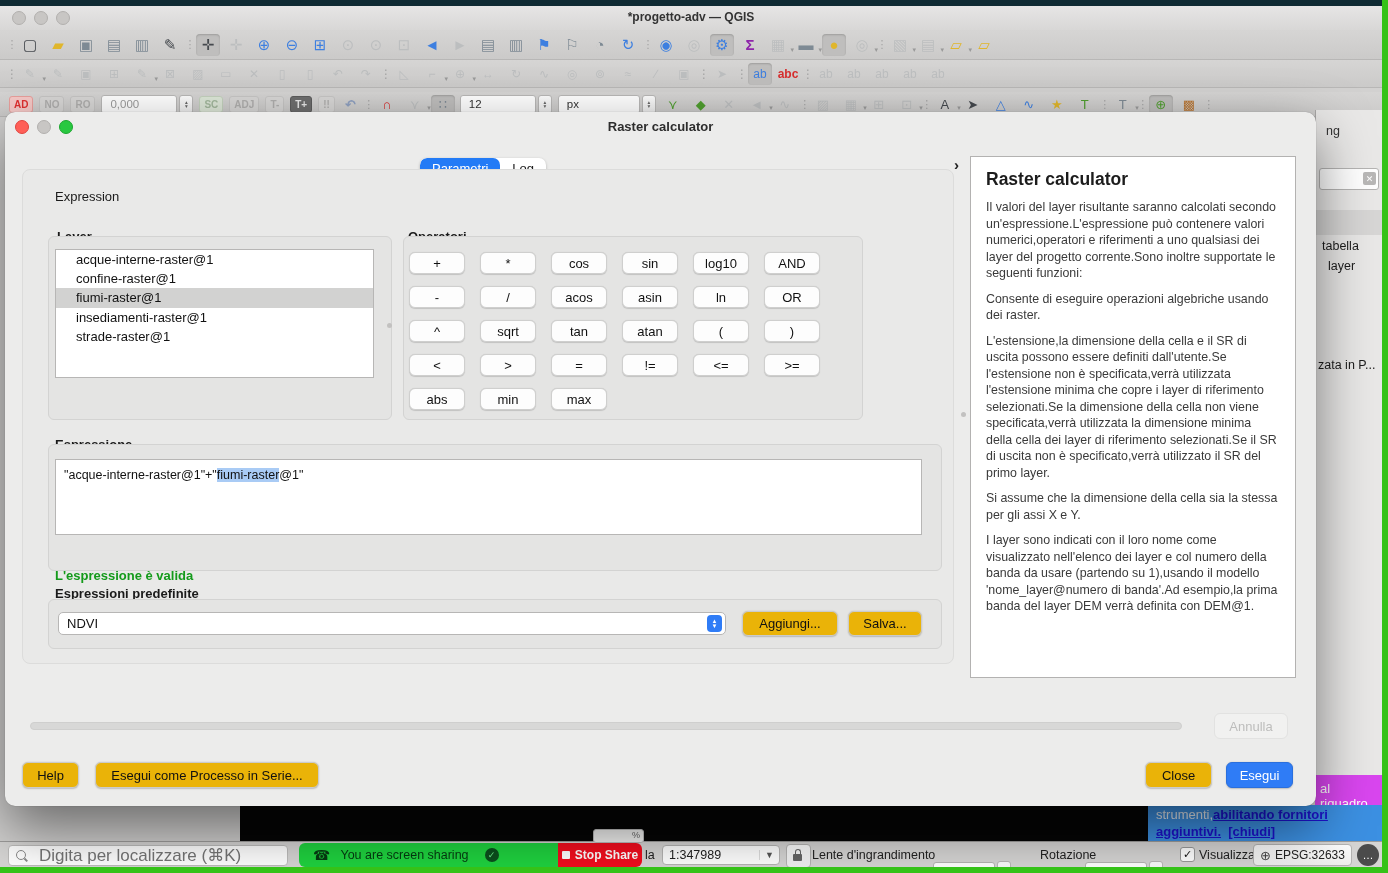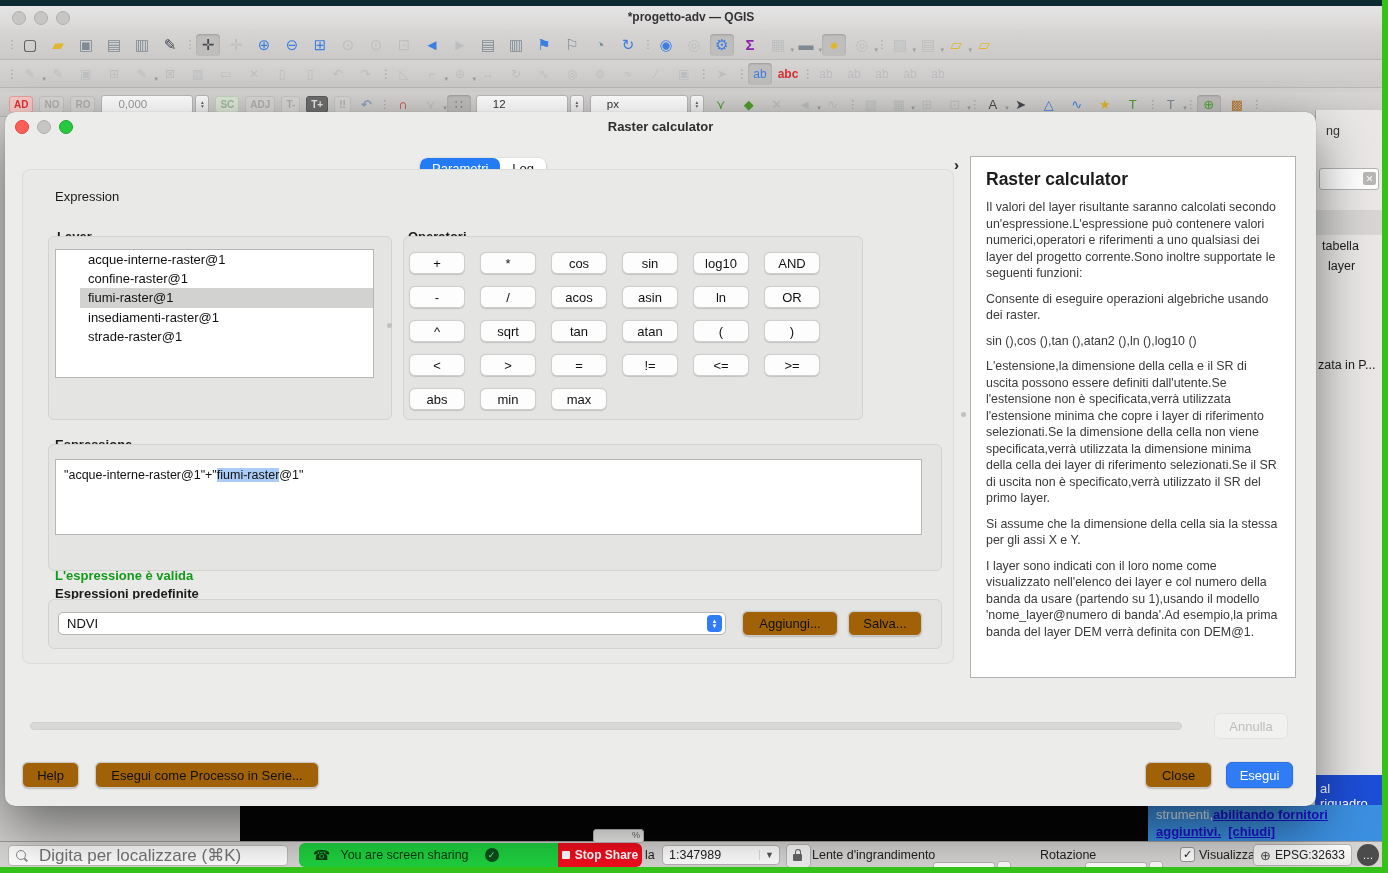--- a/index.html
+++ b/index.html
@@ -31,33 +31,33 @@
   .ticon.pressed{background:#bfbebd;box-shadow:inset 0 1px 2px rgba(0,0,0,.18);}
   .ticon.dd::after{content:"▾";font-size:7px;color:#9a9a9a;position:absolute;right:-4px;bottom:2px;}
   .ticon.sep{width:8px;color:#a5a5a5;font-size:11px;letter-spacing:-2px;margin:0 1px;}
   .badge{display:inline-flex;align-items:center;justify-content:center;height:15px;padding:0 4px;border-radius:3px;font-size:10px;font-weight:bold;margin:0 3px;flex:0 0 auto;}
   .redbadge{background:#f6c9c7;color:#e03030;border:1px solid #e89f9c;}
   .disbadge{background:#d8d7d6;color:#b0afae;border:1px solid #c6c5c4;}
   .greenbadge{background:#dde7d8;color:#a3b89d;border:1px solid #c3d1bd;}
   .darkbadge{background:#6e6e6e;color:#e8e8e8;border:1px solid #5c5c5c;}
   .steelbadge{color:#8fa0c0;background:none;border:none;font-size:13px;}
   .tinput{display:inline-flex;align-items:center;margin:0 3px;flex:0 0 auto;}
-  .tinput .box{width:58px;height:17px;background:#fff;border:1px solid #b9b8b7;border-radius:3px;font-size:11.5px;color:#9b9b9b;padding:0 16px;display:flex;align-items:center;}
+  .tinput .box{width:58px;height:17px;background:#fff;border:1px solid #b9b8b7;border-radius:3px;font-size:11.5px;color:#9b9b9b;padding:0 8px;display:flex;align-items:center;}
   .stepper{width:12px;height:17px;margin-left:2px;background:linear-gradient(#fdfdfd,#ececec);border:1px solid #b9b8b7;border-radius:3px;display:inline-flex;flex-direction:column;align-items:center;justify-content:center;font-size:5.5px;color:#666;line-height:4px;}
   
   .canvas-black{position:absolute;left:240px;top:805px;width:1148px;height:36px;background:#050505;}
   .side-panel{position:absolute;left:1315px;top:110px;width:67px;height:665px;background:#e9e8e7;border-left:1px solid #a9a8a7;box-sizing:border-box;font-size:12.5px;color:#1c1c1c;}
   .side-frag{position:absolute;left:10px;top:14px;color:#333;}
   .side-search{position:absolute;left:3px;top:58px;width:58px;height:20px;background:#fff;border:1px solid #b5b4b3;border-radius:3px;}
   .side-clear{position:absolute;right:2px;top:3px;width:13px;height:13px;background:#b9b8b7;border-radius:2px;color:#fff;font-size:9px;display:flex;align-items:center;justify-content:center;}
   .side-band{position:absolute;left:0;top:100px;width:100%;height:25px;background:#d7d6d5;}
   .side-item1{position:absolute;left:6px;top:129px;}
   .side-item2{position:absolute;left:12px;top:149px;}
   .side-item3{position:absolute;left:2px;top:248px;}
-  .side-highlight{position:absolute;left:1315px;top:775px;width:67px;height:30px;background:#1d4ed8;color:#fff;font-size:13px;padding:6px 16px 0 5px;box-sizing:border-box;}
+  .side-highlight{position:absolute;left:1315px;top:775px;width:67px;height:30px;background:#d946ef;color:#fff;font-size:13px;padding:6px 16px 0 5px;box-sizing:border-box;}
   .msgbar{position:absolute;left:1148px;top:805px;width:234px;height:36px;background:#3c90e2;font-size:13px;color:#e8eef5;padding:1px 0 0 8px;box-sizing:border-box;line-height:17px;}
   .msgbar a{color:#1d12cf;text-decoration:underline;font-weight:bold;}
   
   .statusbar{position:absolute;left:0;top:841px;width:1382px;height:26px;background:#d6d5d4;border-top:1px solid #9e9d9c;font-size:12.5px;color:#222;}
   .locator{position:absolute;left:8px;top:3px;width:278px;height:19px;background:#fff;border:1px solid #bdbcbb;border-radius:4px;}
   .locator input{position:absolute;left:28px;top:1px;width:245px;height:15px;border:none;outline:none;font-size:17px;color:#8b5cf6;background:transparent;font-family:inherit;}
   .mag{position:absolute;left:7px;top:4px;width:8px;height:8px;border:1.5px solid #8a8a8a;border-radius:50%;}
   .mag::after{content:"";position:absolute;left:7px;top:8px;width:4px;height:1.5px;background:#8a8a8a;transform:rotate(45deg);}
   .coord-frag{position:absolute;left:593px;top:-13px;width:46px;height:12px;background:#f2f2f1;border:1px solid #bbb;border-radius:3px;font-size:9px;color:#666;text-align:right;padding-right:3px;overflow:hidden;}
   .sharebar{position:absolute;left:299px;top:1px;width:259px;height:24px;background:#1fd23f;border-radius:6px 0 0 6px;display:flex;align-items:center;font-size:12.5px;color:#053910;}
@@ -92,30 +92,30 @@
   .dlg-title{position:absolute;left:0;right:0;top:7px;text-align:center;font-size:13px;font-weight:bold;color:#2d2d2d;}
   .dlg-lights{position:absolute;left:10px;top:8px;}
   .tabs{position:absolute;left:415px;top:46px;height:23px;display:flex;background:#fff;border-radius:7px;box-shadow:0 1px 3px rgba(0,0,0,.25);overflow:hidden;font-size:13px;}
   .tab{padding:3px 12px;color:#1c1c1c;}
   .tab.active{background:#237bf6;color:#fff;border-radius:7px;}
   .bigpanel{position:absolute;left:17px;top:57px;width:930px;height:493px;background:#e9e9e8;border:1px solid #dcdcdb;border-radius:8px;}
   .lbl{position:absolute;font-size:13px;color:#1a1a1a;}
   .lbl.b{font-weight:bold;}
   .subpanel{position:absolute;background:#e4e4e3;border:1px solid #d3d3d2;border-radius:6px;}
   .listbox{position:absolute;left:50px;top:137px;width:317px;height:127px;background:#fff;border:1px solid #b7b6b5;font-size:13px;color:#111;overflow:hidden;}
-  .listbox .row{height:19.2px;line-height:19.2px;padding-left:8px;margin-left:24px;}
+  .listbox .row{height:19.2px;line-height:19.2px;padding-left:20px;}
   .listbox .row.sel{background:#d2d2d1;}
   .opgrid{position:absolute;left:404px;top:140px;display:grid;grid-template-columns:repeat(6,56px);grid-auto-rows:22px;column-gap:15px;row-gap:12px;}
   .op{background:#fdfdfd;border:1px solid #cfcfce;border-radius:6px;font-size:13px;color:#111;box-shadow:0 .5px 1px rgba(0,0,0,.15);display:flex;align-items:center;justify-content:center;font-family:inherit;}
   .exprbox{position:absolute;left:50px;top:347px;width:867px;height:76px;background:#fff;border:1px solid #b7b6b5;font-size:12.5px;color:#111;padding:8px;box-sizing:border-box;}
   .exprbox .hl{background:#a9cbf5;}
   .validmsg{position:absolute;left:50px;top:456px;font-size:13px;font-weight:bold;color:#149a1b;}
   .predef-select{position:absolute;left:53px;top:500px;width:668px;height:23px;background:#fff;border:1px solid #b7b6b5;border-radius:5px;display:flex;align-items:center;padding-left:8px;font-size:13px;color:#111;box-sizing:border-box;}
   .predef-select .bluestep{margin-left:auto;margin-right:3px;width:15px;height:17px;background:#2f7cf6;border-radius:4px;color:#fff;font-size:6px;line-height:5px;display:flex;flex-direction:column;align-items:center;justify-content:center;}
-  .btn{position:absolute;background:#a16207;border:1px solid #cbcbca;border-radius:6px;font-size:13px;color:#111;box-shadow:0 .5px 1.5px rgba(0,0,0,.2);display:flex;align-items:center;justify-content:center;font-family:inherit;box-sizing:border-box;}
+  .btn{position:absolute;background:#eab308;border:1px solid #cbcbca;border-radius:6px;font-size:13px;color:#111;box-shadow:0 .5px 1.5px rgba(0,0,0,.2);display:flex;align-items:center;justify-content:center;font-family:inherit;box-sizing:border-box;}
   .btn.primary{background:#2f7cf6;border-color:#2a6fdd;color:#fff;}
   .btn.disabled{background:#f1f1f0;border-color:#e2e2e1;color:#bdbdbc;box-shadow:none;}
   .progress{position:absolute;left:25px;top:610px;width:1152px;height:8px;background:#d8d8d7;border:1px solid #cfcfce;border-radius:5px;box-sizing:border-box;}
   .collapse{position:absolute;left:949px;top:44px;font-size:15px;font-weight:bold;color:#222;}
   .helppanel{position:absolute;left:965px;top:44px;width:326px;height:522px;background:#fff;border:1px solid #b3b2b1;box-sizing:border-box;padding:8px 15px;overflow:hidden;}
   .helppanel h1{font-size:17.5px;margin:4px 0 2px 0;color:#1c1c1c;}
   .helppanel p{font-size:12.4px;line-height:1.33;color:#3a3a3a;margin:9px 0;}
   .dot{position:absolute;width:5px;height:5px;border-radius:50%;background:#c2c1c0;}
 </style>
 </head>
@@ -642,21 +642,20 @@
     <button class="btn primary" style="left:1221px;top:650px;width:67px;height:26px;">Esegui</button>
 
     <span class="collapse">›</span>
     <span class="dot" style="left:956px;top:300px;"></span>
     <div class="helppanel">
       <h1>Raster calculator</h1>
       <div>
 
       <p>Il valori del layer risultante saranno calcolati secondo un'espressione.L'espressione può contenere valori numerici,operatori e riferimenti a uno qualsiasi dei layer del progetto corrente.Sono inoltre supportate le seguenti funzioni:</p>
           <p>Consente di eseguire operazioni algebriche usando dei raster.</p>
-          <p>sin (),cos (),tan (),atan2 (),ln (),log10 ()</p>
           <p>L'estensione,la dimensione della cella e il SR di uscita possono essere definiti dall'utente.Se l'estensione non è specificata,verrà utilizzata l'estensione minima che copre i layer di riferimento selezionati.Se la dimensione della cella non viene specificata,verrà utilizzata la dimensione minima della cella dei layer di riferimento selezionati.Se il SR di uscita non è specificato,verrà utilizzato il SR del primo layer.</p>
           <p>Si assume che la dimensione della cella sia la stessa per gli assi X e Y.</p>
           <p>I layer sono indicati con il loro nome come visualizzato nell'elenco dei layer e col numero della banda da usare (partendo su 1),usando il modello 'nome_layer@numero di banda'.Ad esempio,la prima banda del layer DEM verrà definita con DEM@1.</p>
         </div>
     </div>
   </div>
 
   <div class="edge-right"></div>
   <div class="edge-bottom"></div>
 </div>

